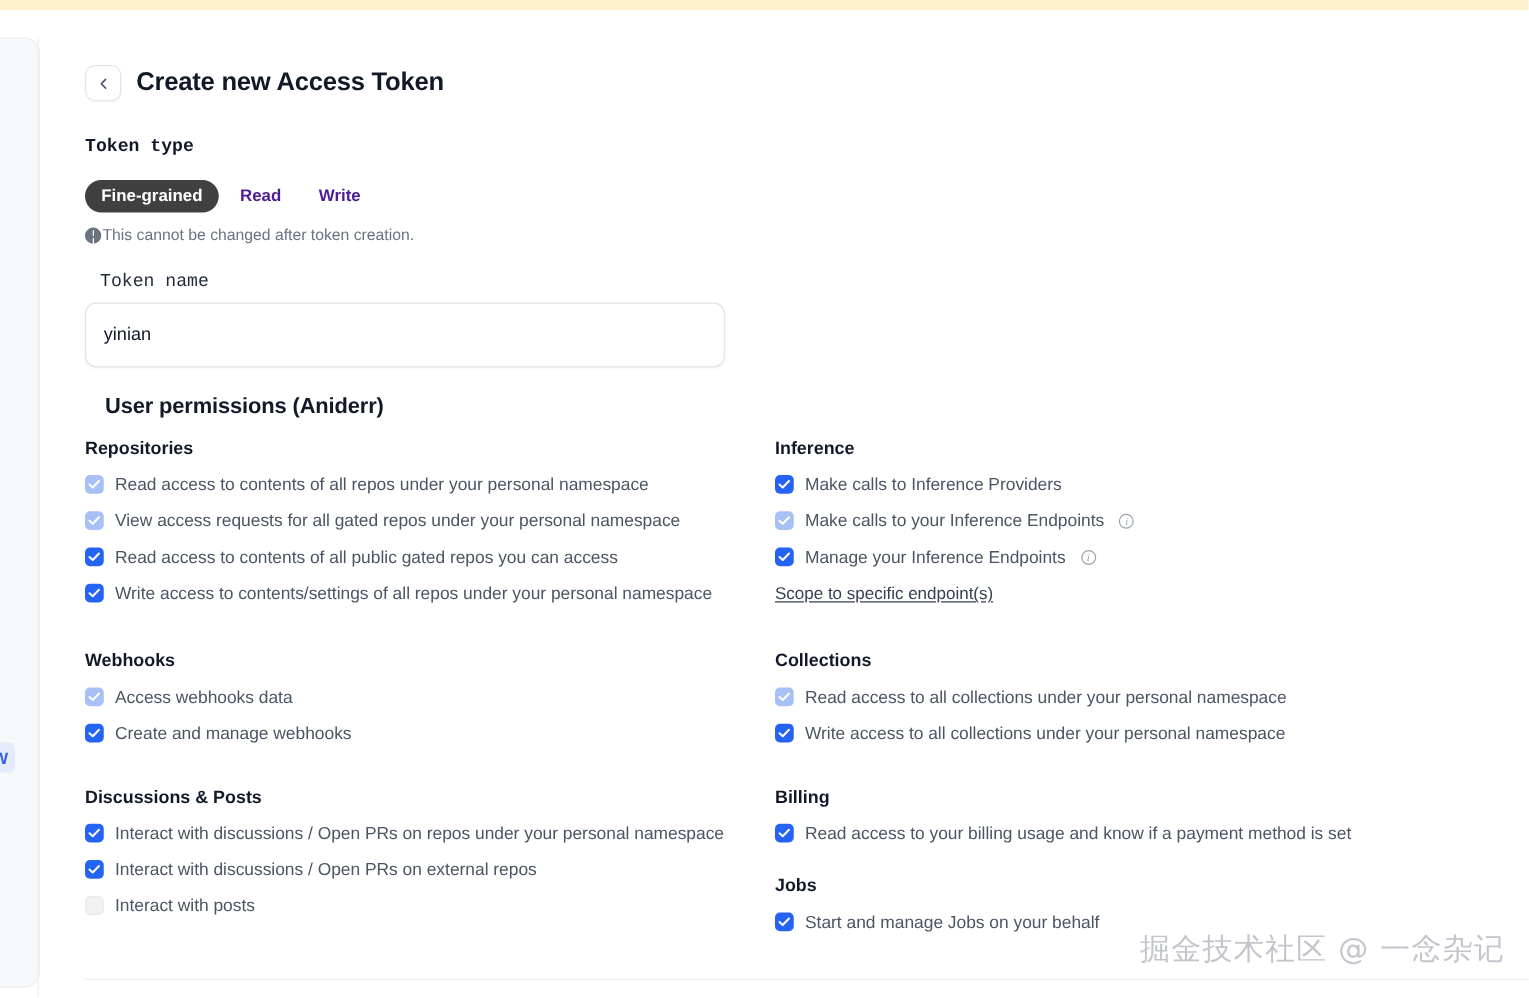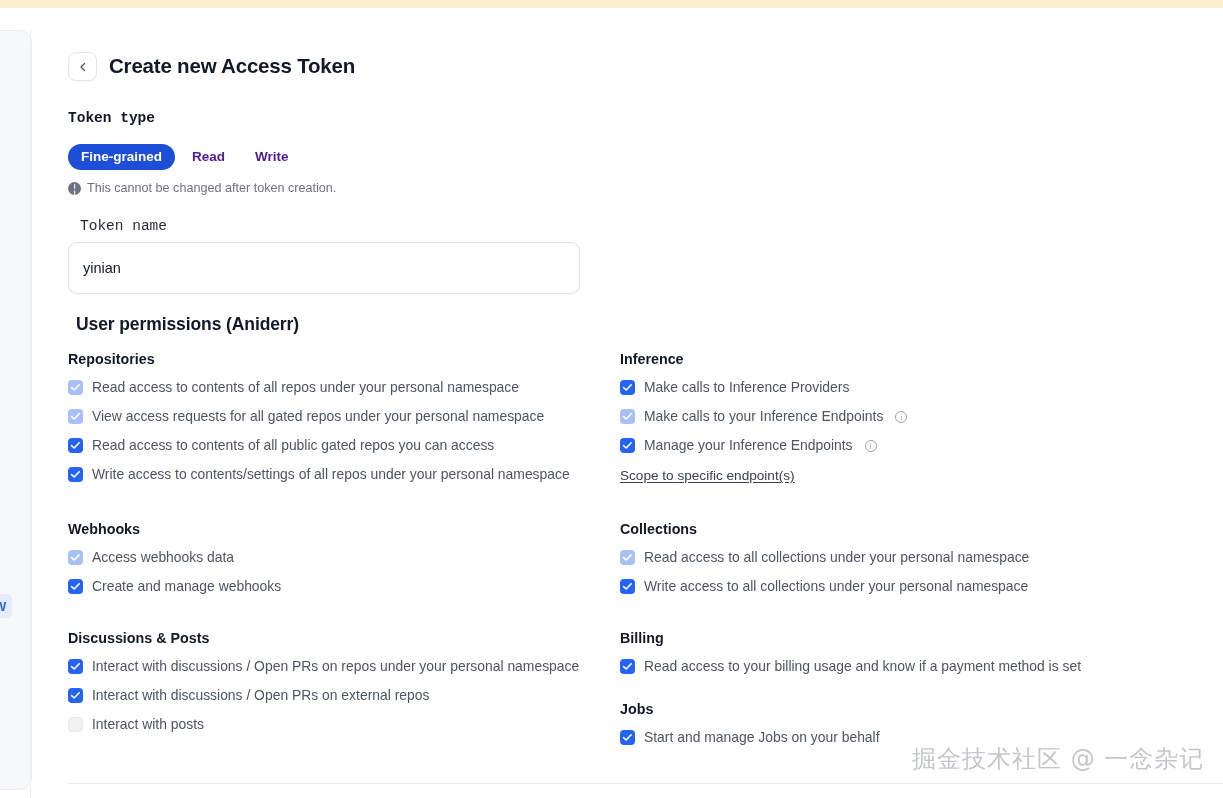--- a/index.html
+++ b/index.html
@@ -137,31 +137,31 @@
     padding: 5px 13px 6px;
     border-radius: 999px;
     color: #4c1d95;
     cursor: pointer;
     white-space: nowrap;
     background: transparent;
     border: none;
     font-family: inherit;
   }
   .type-tab.active {
-    background: #1d4ed8;
+    background: #404040;
     color: #ffffff;
   }
 
   .type-note {
     position: absolute;
     left: 0;
     top: 181px;
     display: flex;
     align-items: center;
-    gap: 6px;
+    gap: 1px;
     font-size: 12.6px;
     color: #6b7280;
   }
 
   .excl-icon {
     width: 13px;
     height: 13px;
     flex: 0 0 13px;
     border-radius: 50%;
     background: #6b7280;
@@ -195,21 +195,21 @@
     color: #111827;
     background: #ffffff;
     box-shadow: 0 1px 2px rgba(16,24,40,0.04);
     outline: none;
   }
   .token-input::placeholder { color: #9ca3af; }
 
   
   .user-permissions-title {
     position: absolute;
-    left: 8px;
+    left: 16px;
     top: 314px;
     font-size: 17.5px;
     font-weight: 700;
     letter-spacing: -0.1px;
     color: #111827;
   }
 
   .columns {
     position: absolute;
     left: 0;

